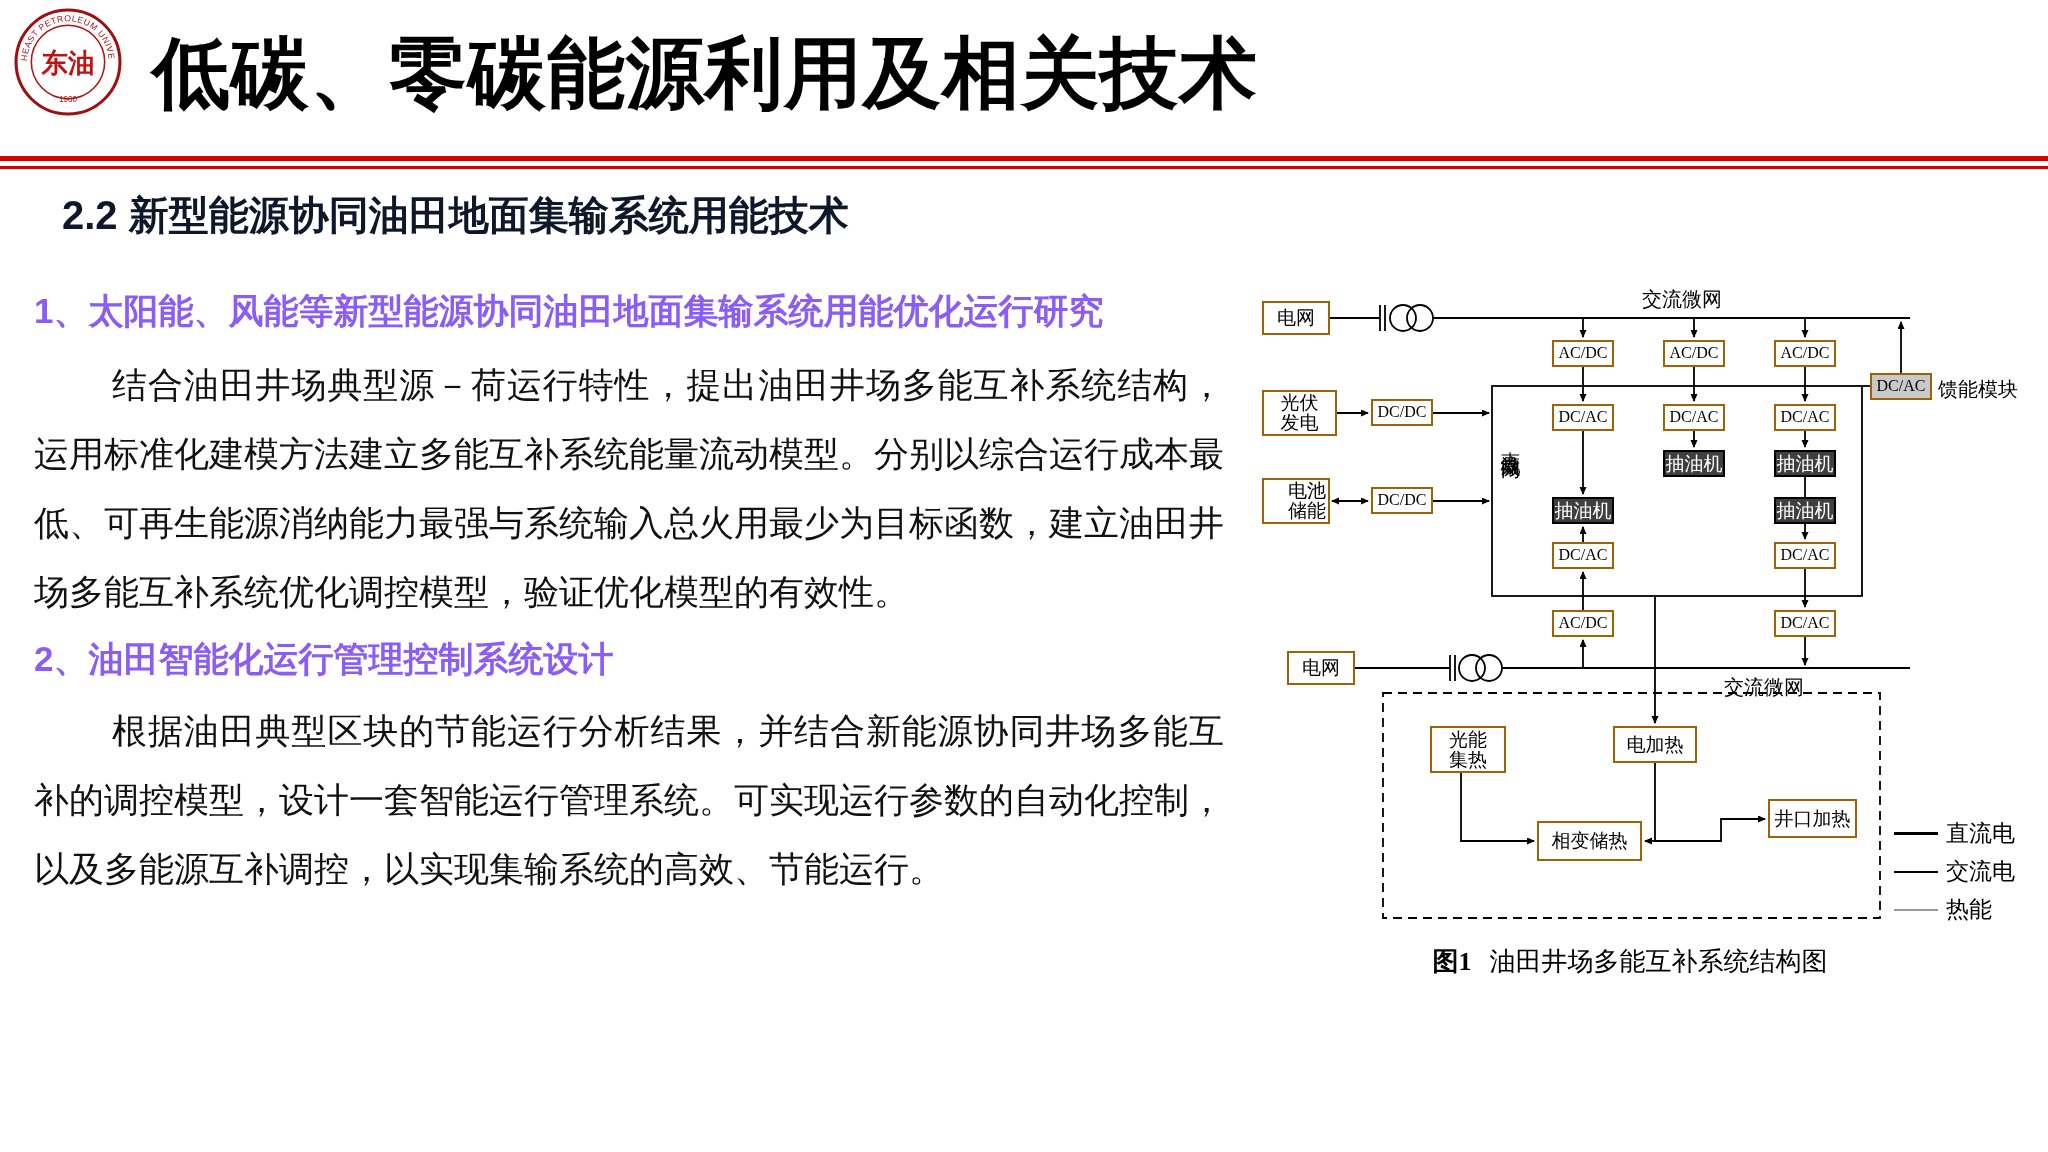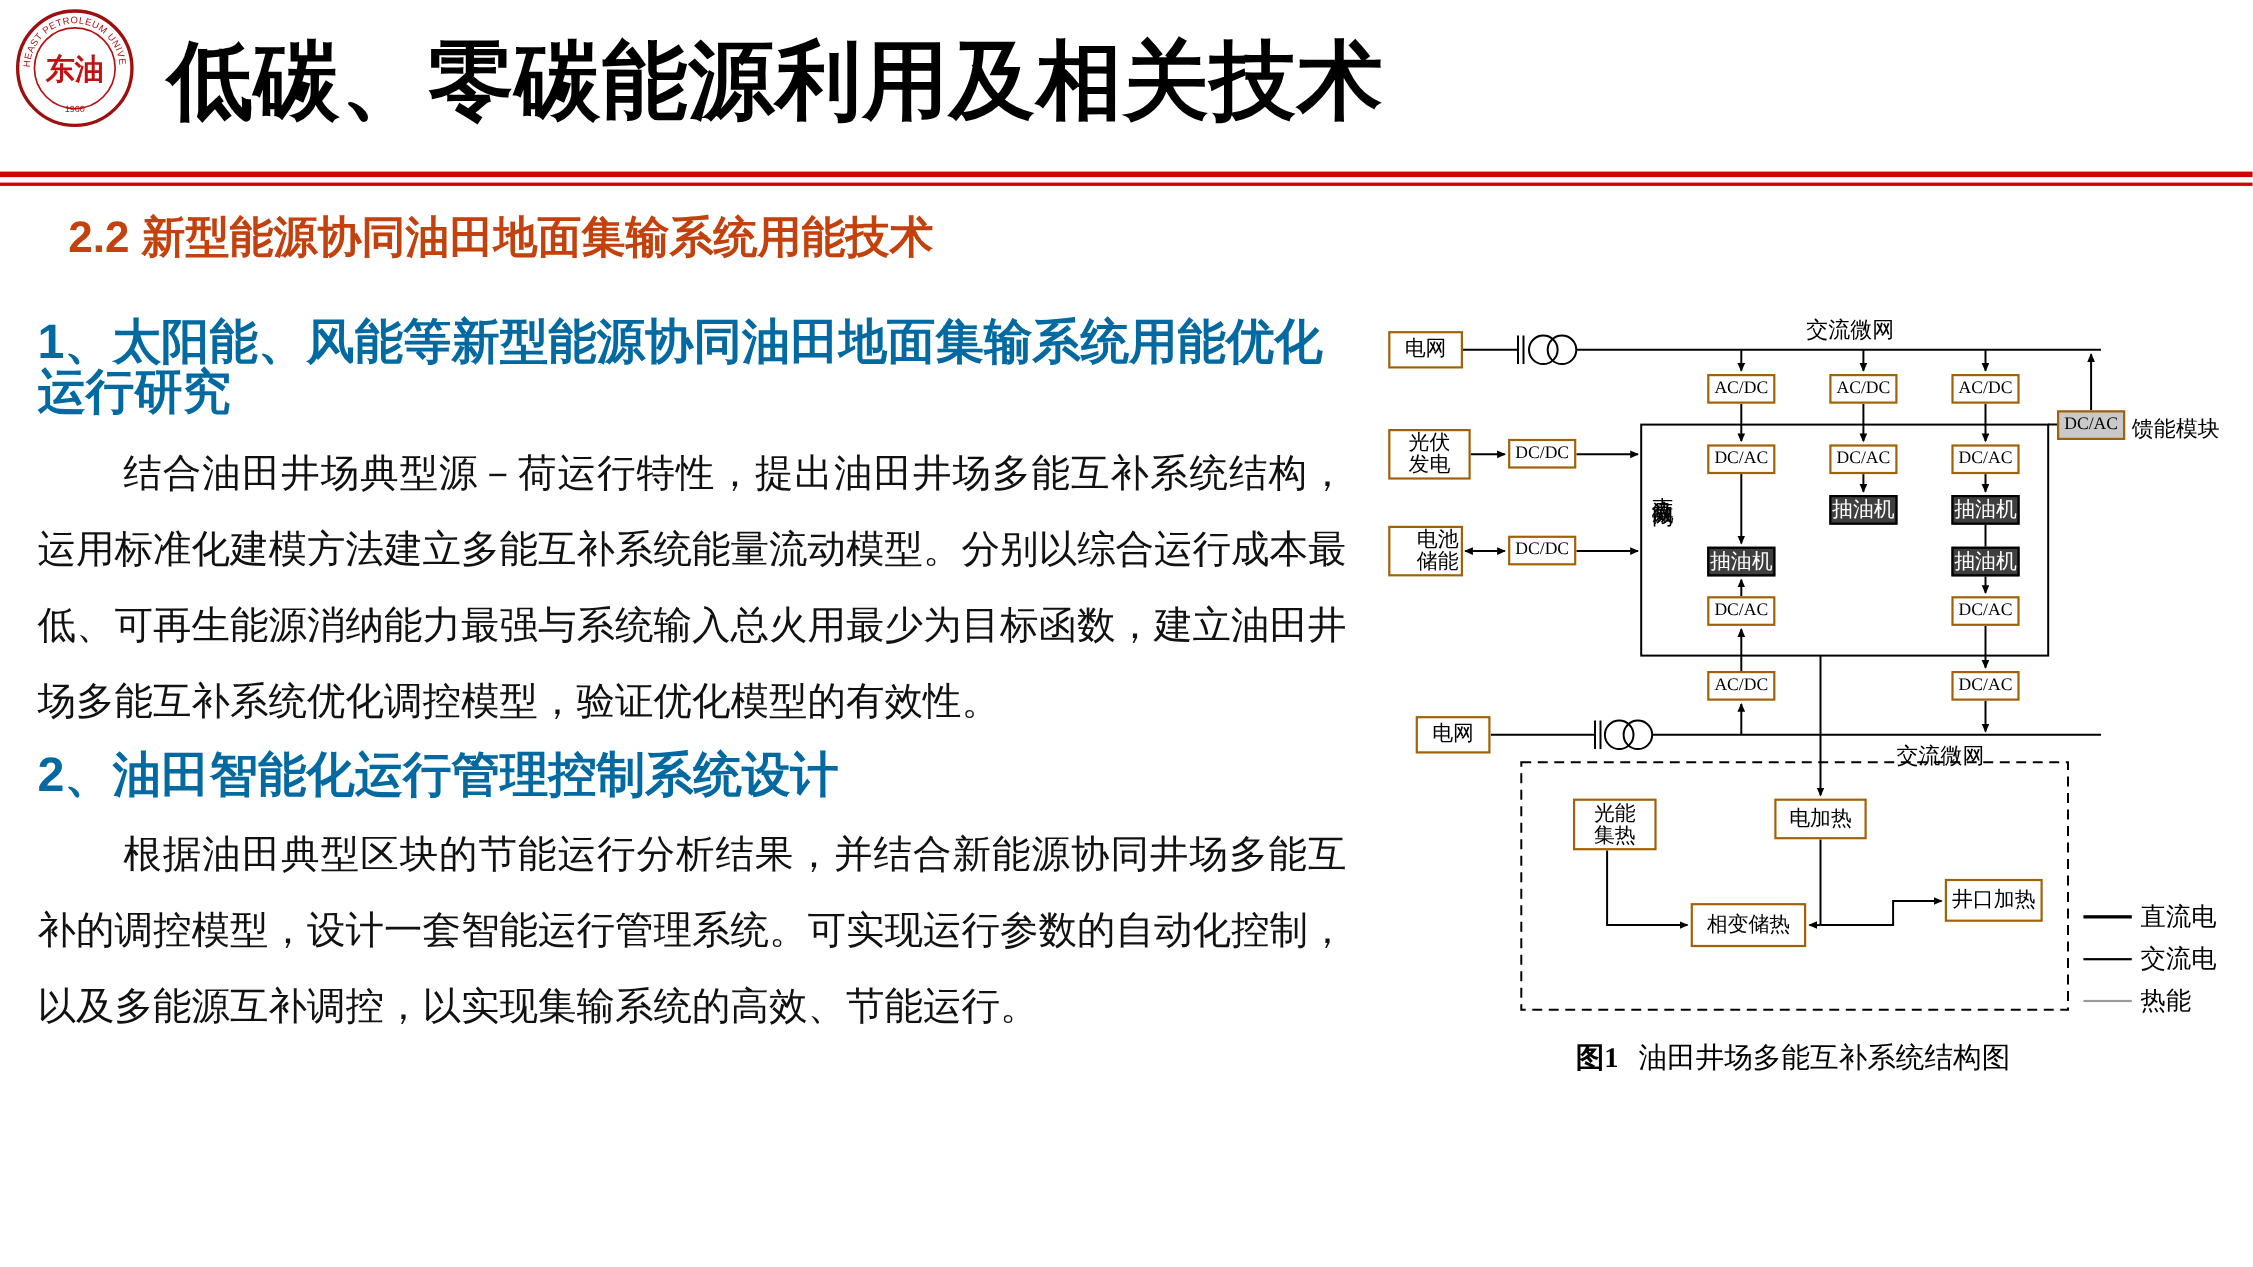--- a/index.html
+++ b/index.html
@@ -8,25 +8,25 @@
            font-family:"Liberation Sans", sans-serif; }
 
   
   .logo { position:absolute; left:14px; top:8px; width:108px; height:108px; }
   .hdr-title { position:absolute; left:152px; top:22px; font-size:78px; font-weight:900;
                color:#000; letter-spacing:1px; white-space:nowrap; }
   .rule1 { position:absolute; left:0; top:156px; width:2048px; height:5px; background:#d40000; }
   .rule2 { position:absolute; left:0; top:166px; width:2048px; height:3px; background:#d40000; }
 
   .section-heading { position:absolute; left:62px; top:188px; font-size:40px; font-weight:bold;
-                     color:#c2410c; white-space:nowrap; }
+                     color:#0f172a; white-space:nowrap; }
 
   
   .col { position:absolute; left:34px; top:288px; width:1190px; }
-  .red-h { font-size:44px; font-weight:bold; color:#0369a1; line-height:46px; }
+  .red-h { font-size:35px; font-weight:bold; color:#8b5cf6; line-height:46px; }
   .para  { font-size:35px; color:#111; line-height:69px; text-indent:78px; text-align:justify; }
   .para1 { margin-top:16px; }
   .red-h2 { margin-top:10px; }
   .para2 { margin-top:14px; }
 
   
   .figure { position:absolute; left:1250px; top:278px; width:790px; height:760px;
             font-family:"Liberation Serif", serif; color:#000; }
   .figure svg.wires { position:absolute; left:0; top:0; z-index:0; }
   .fbox { position:absolute; z-index:1; border:2px solid #a16207; background:#fff;

